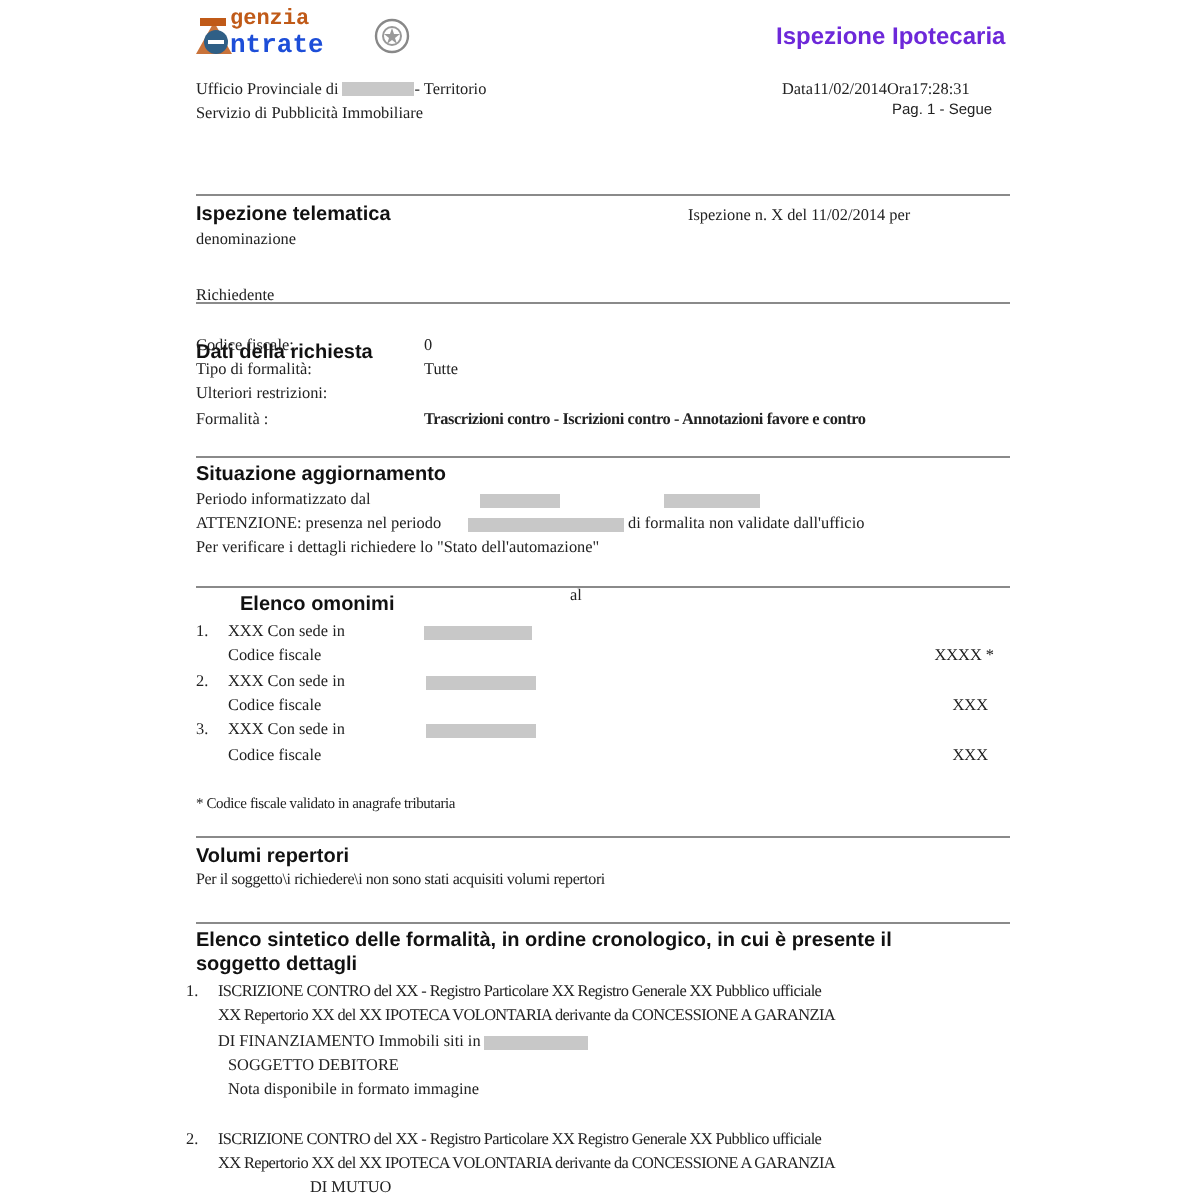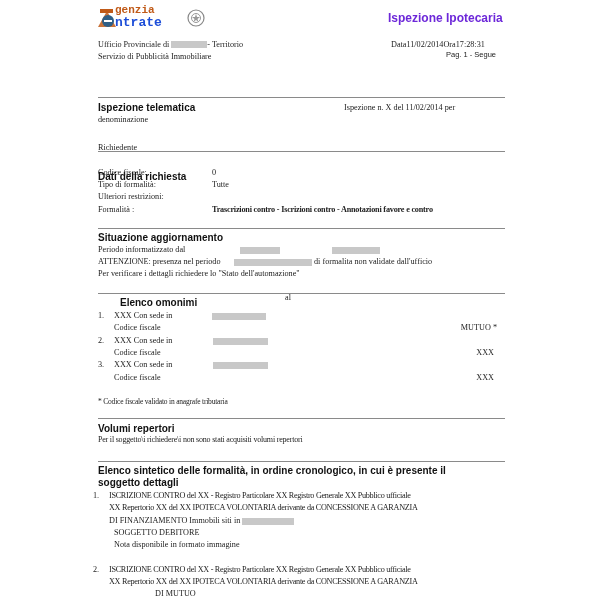--- a/index.html
+++ b/index.html
@@ -82,21 +82,21 @@
 <div class="abs serif small" style="left:98px; top:268px;">Per verificare i dettagli richiedere lo "Stato dell'automazione"</div>
 
 <div class="rule" style="top:293px;"></div>
 <div class="abs hdr" style="left:98px; top:297px;margin-left:22px;">Elenco omonimi</div>
 
 <div>
   <div class="abs serif small" style="left:98px; top:310px;">1.</div>
   <div class="abs serif small" style="left:114px; top:310px;">XXX Con sede in</div>
   <div class="redact" style="left:212px; top:313px; width:54px;"></div>
   <div class="abs serif small" style="left:114px; top:322px;">Codice fiscale</div>
-  <div class="abs serif small" style="right:103px; top:322px;">MUTUO *</div>
+  <div class="abs serif small" style="right:103px; top:322px;">XXXX *</div>
 </div>
 <div>
   <div class="abs serif small" style="left:98px; top:335px;">2.</div>
   <div class="abs serif small" style="left:114px; top:335px;">XXX Con sede in</div>
   <div class="redact" style="left:213px; top:338px; width:55px;"></div>
   <div class="abs serif small" style="left:114px; top:347px;">Codice fiscale</div>
   <div class="abs serif small" style="right:106px; top:347px;">XXX</div>
 </div>
 <div>
   <div class="abs serif small" style="left:98px; top:359px;">3.</div>

